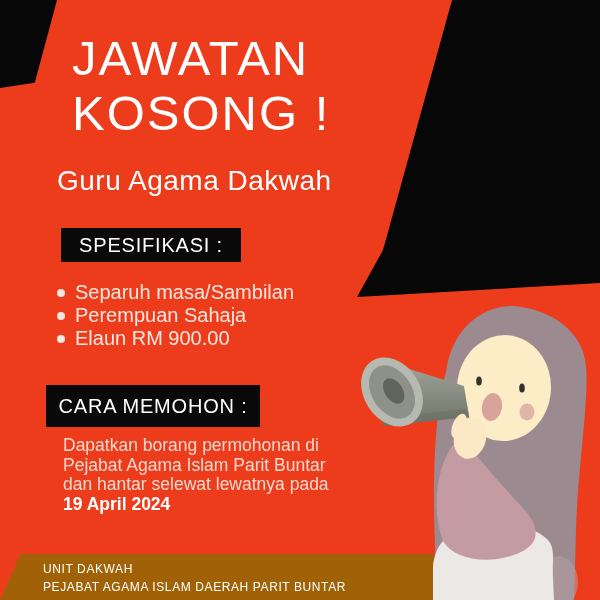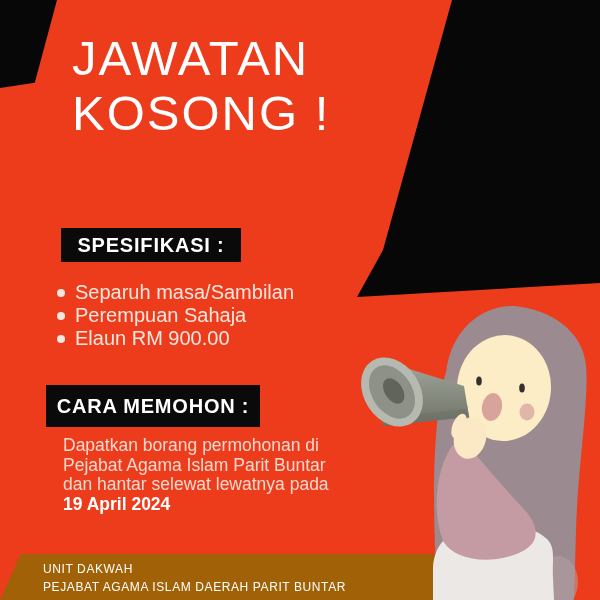--- a/index.html
+++ b/index.html
@@ -22,21 +22,21 @@
     position:absolute; left:72px; top:31px; color:#ffffff;
     font-size:49px; font-weight:normal; line-height:55px; letter-spacing:2px;
     white-space:nowrap;
   }
   .subtitle {
     position:absolute; left:57px; top:164px; color:#ffffff;
     font-size:28px; line-height:34px; letter-spacing:0.5px; white-space:nowrap;
   }
   
   .badge {
-    position:absolute; background:#0A0A0A; color:#ffffff; font-weight:bold;
+    position:absolute; background:#0A0A0A; color:#ffffff; font-weight:normal;
     display:flex; align-items:center; justify-content:center;
     font-size:20px; letter-spacing:0.8px; white-space:nowrap;text-align:right;
   }
   .badge-spec  { left:61px; top:228px; width:180px; height:34px; }
   .badge-apply { left:46px; top:385px; width:214px; height:42px; }
   
   .spec-list { position:absolute; left:57px; top:281px; color:#F9E7DF; font-size:20px; }
   .spec-row { display:flex; align-items:flex-start; line-height:23px; white-space:nowrap; }
   .dot {
     width:8px; height:8px; border-radius:50%; background:#F9E7DF;
@@ -64,20 +64,21 @@
 <div class="canvas">
 
   <div class="corner-top-left"></div>
   <div class="corner-top-right"></div>
 
   <div class="title">
     <div>JAWATAN</div>
     <div>KOSONG !</div>
   </div>
 
+  <div class="subtitle">Guru Agama Dakwah</div>
 
   <div class="badge badge-spec">SPESIFIKASI :</div>
 
   <div class="spec-list">
     <div class="spec-row">
       <span class="dot"></span>
       <span>Separuh masa/Sambilan</span>
     </div>
     <div class="spec-row">
       <span class="dot"></span>

